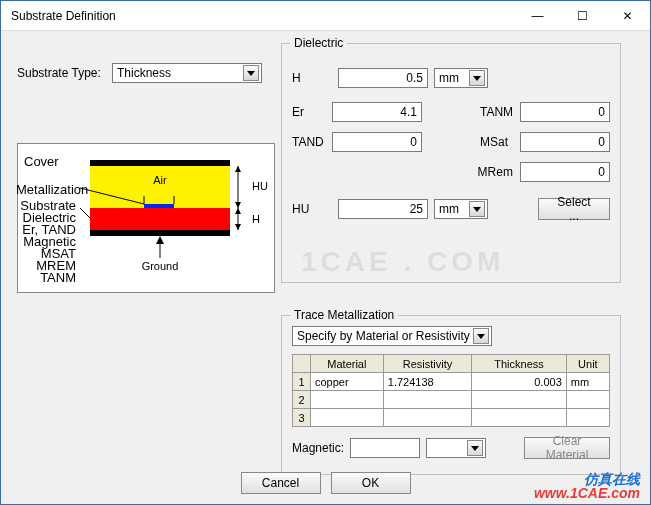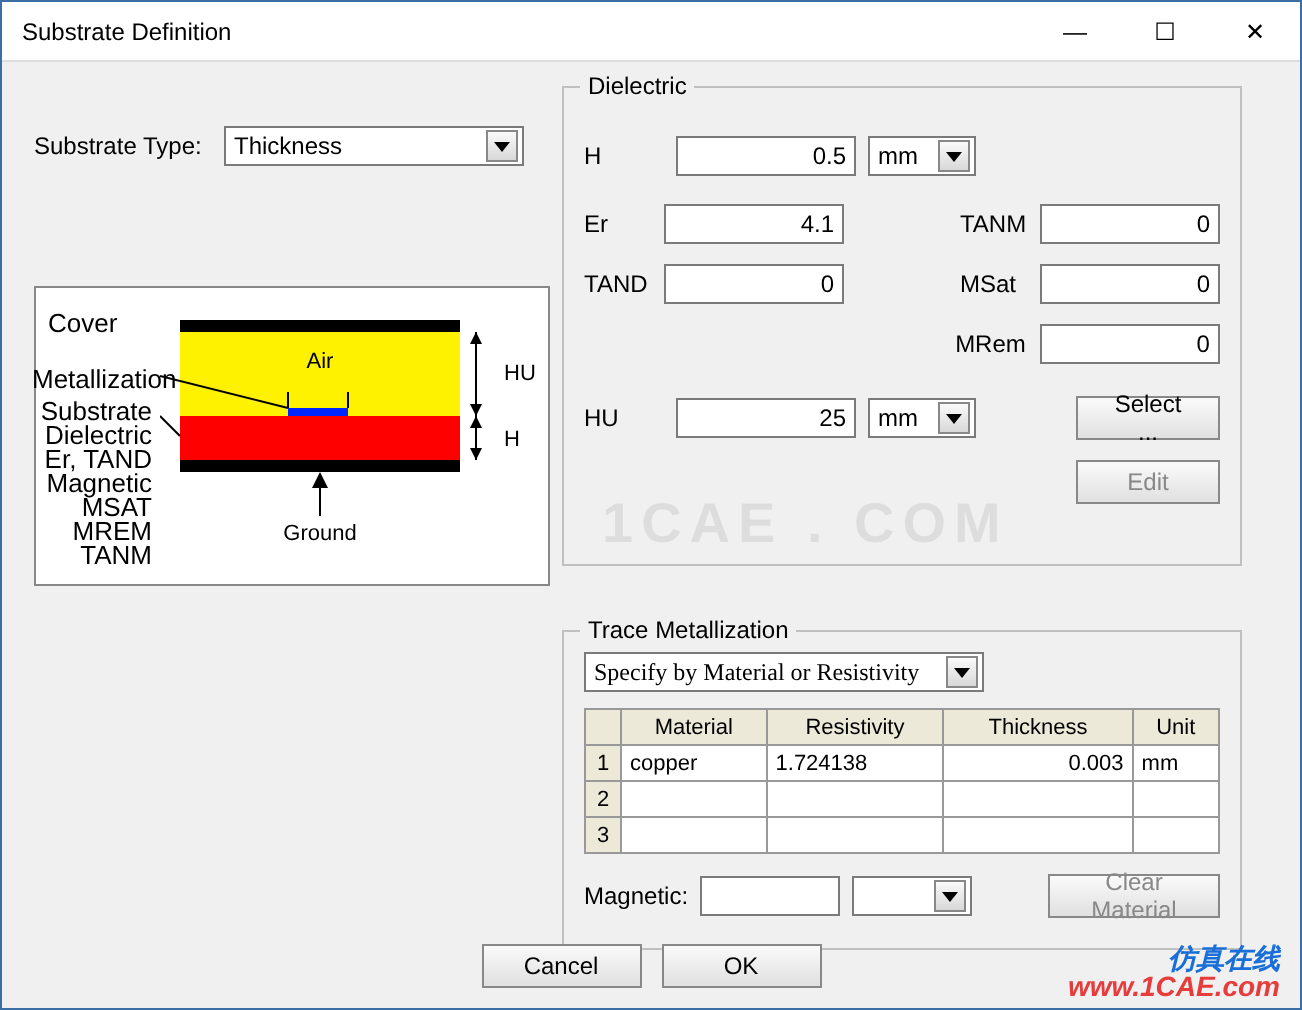--- a/index.html
+++ b/index.html
@@ -272,29 +272,26 @@
         <div class="drow" style="margin-top:16px;">
           <span class="dlbl">HU</span>
           <input class="txt dval" style="text-align: right;" value="25">
           <div class="sel" style="width:54px;">
             <span>mm</span>
             <span class="arrow"></span>
           </div>
           <span style="flex:1;"></span>
           <button class="btn3d" style="width:72px;">Select ...</button>
         </div>
-        <div class="drow" style="justify-content:flex-end;">
-          <button class="btn3d dis" style="width:72px;">Edit</button>
-        </div>
       </div>
 
       <div class="group" style="height:160px;margin-top:32px;">
         <div class="group-title">Trace Metallization</div>
 
-        <div class="sel" style="width:200px; margin-bottom:8px;font-family:Liberation Serif, serif;">
+        <div class="sel" style="width:200px; margin-bottom:8px;">
           <span>Specify by Material or Resistivity</span>
           <span class="arrow"></span>
         </div>
 
         <table class="tbl">
           <tbody>
               <tr>
             <th style="width:18px;"></th>
             <th>Material</th>
             <th>Resistivity</th>

